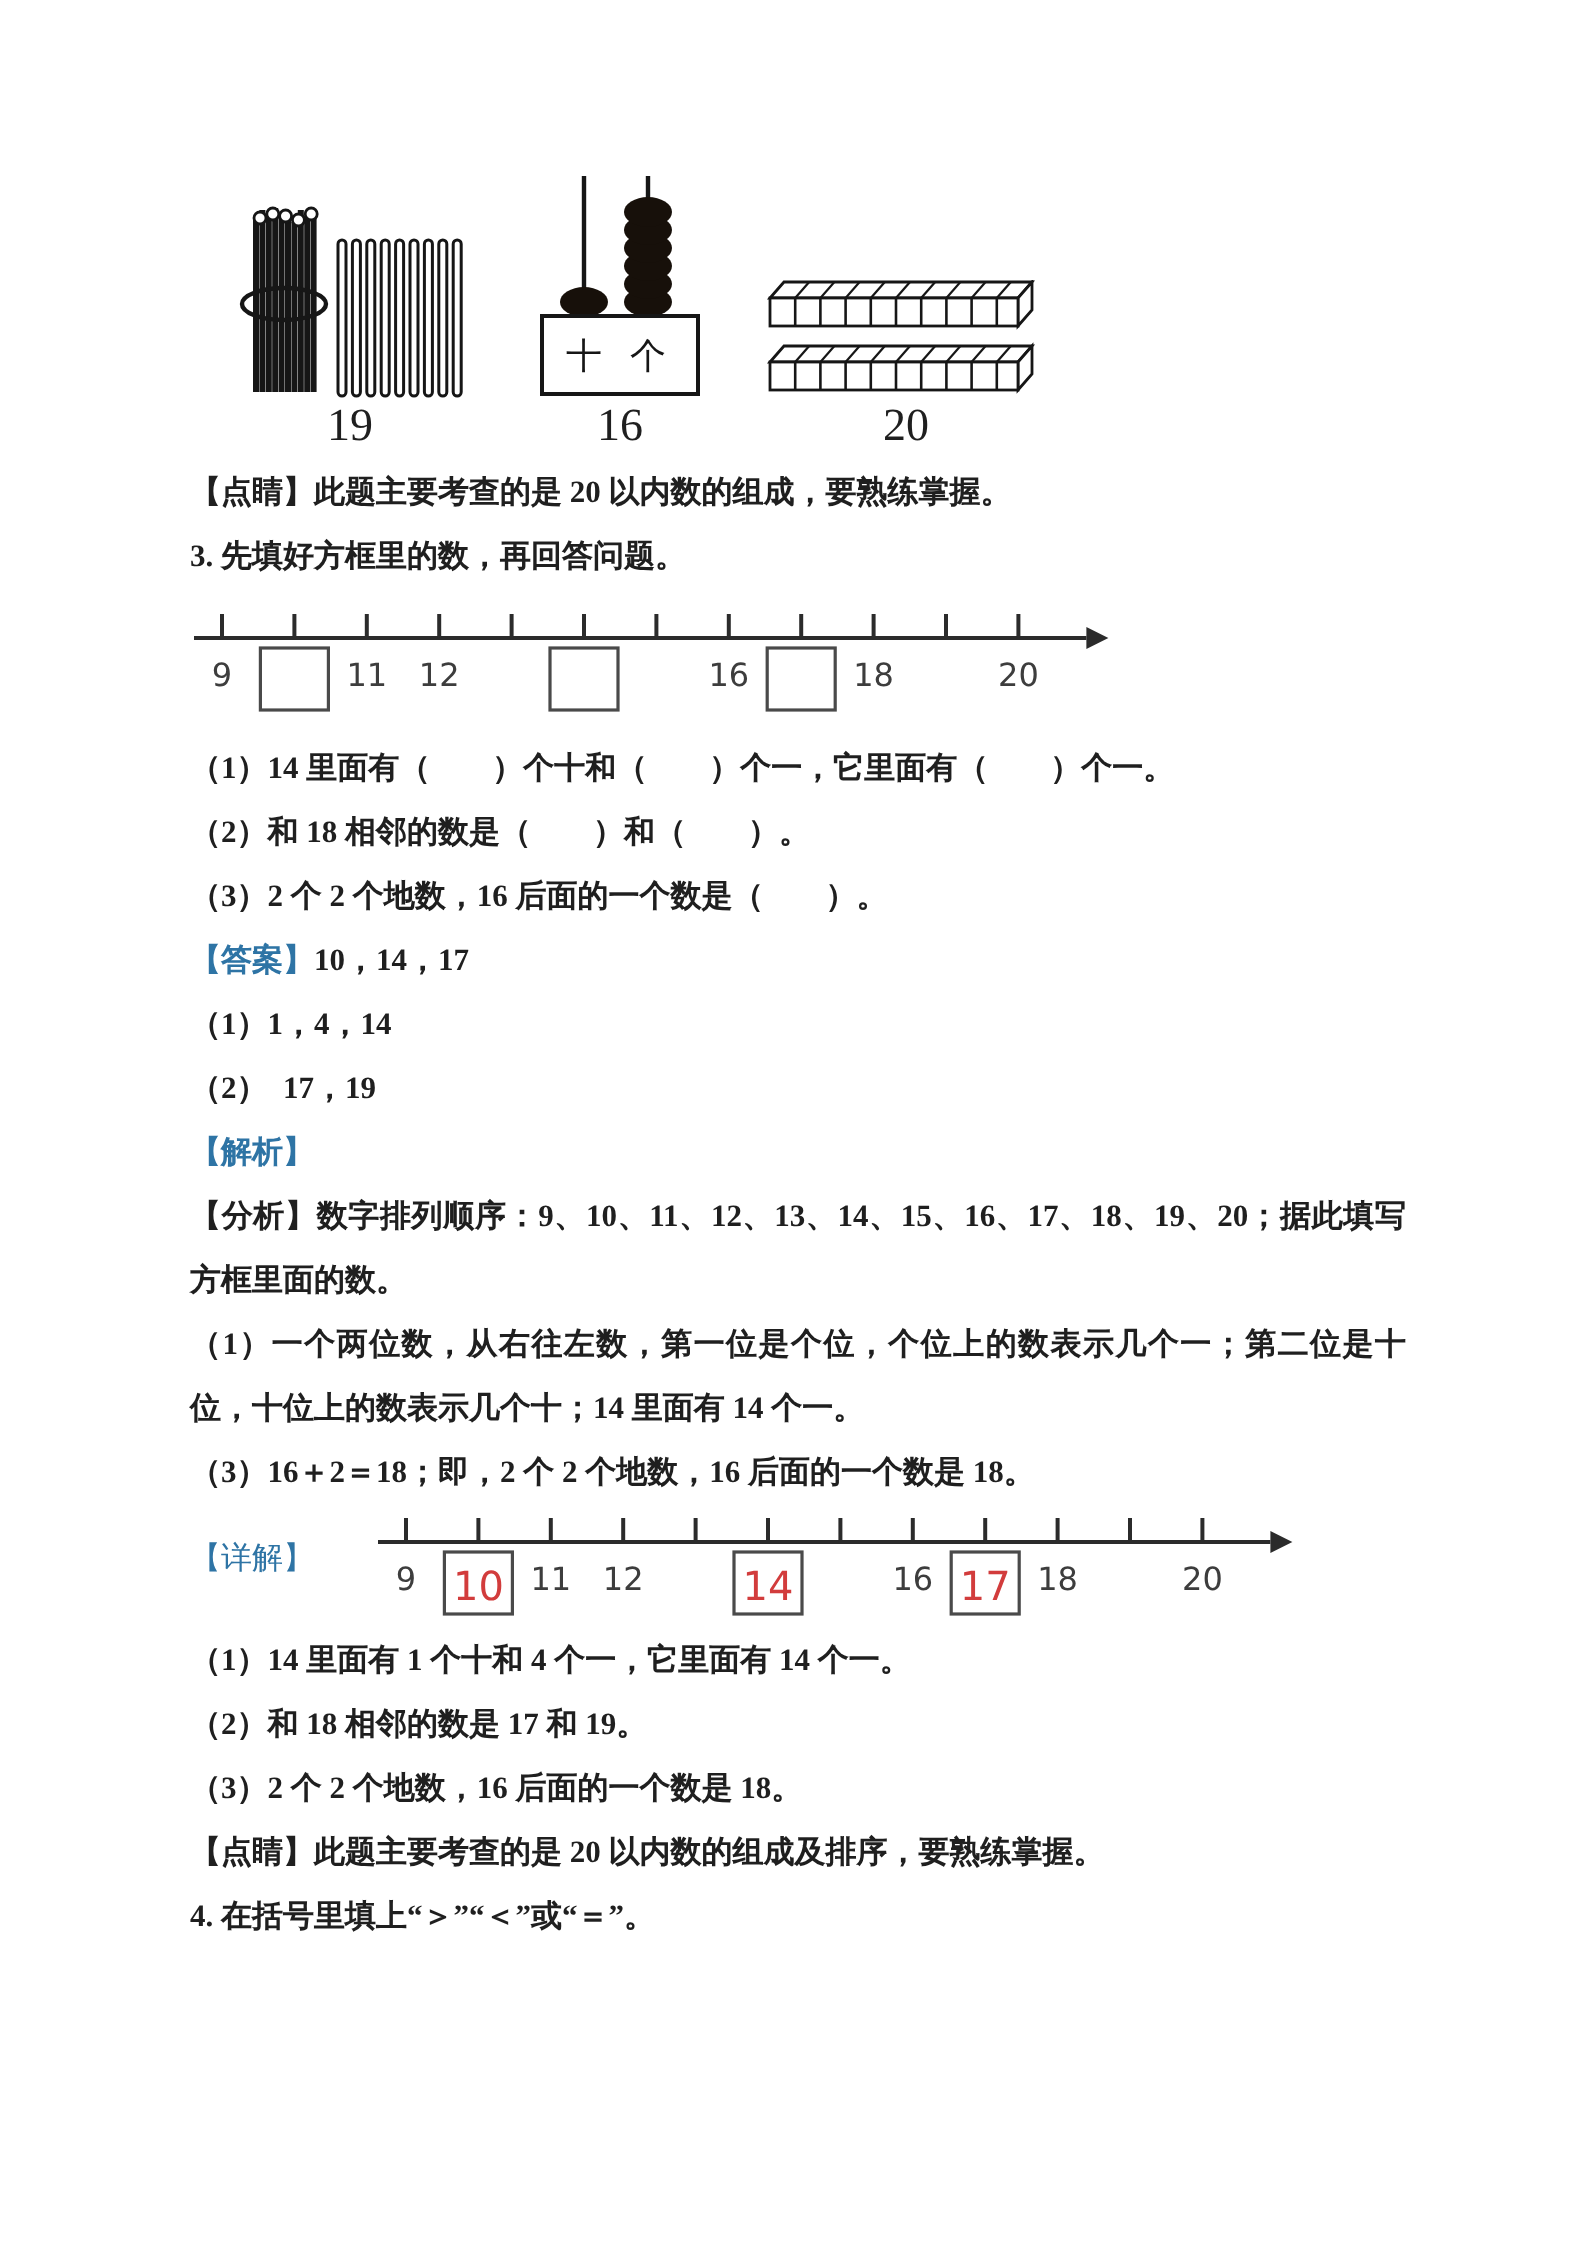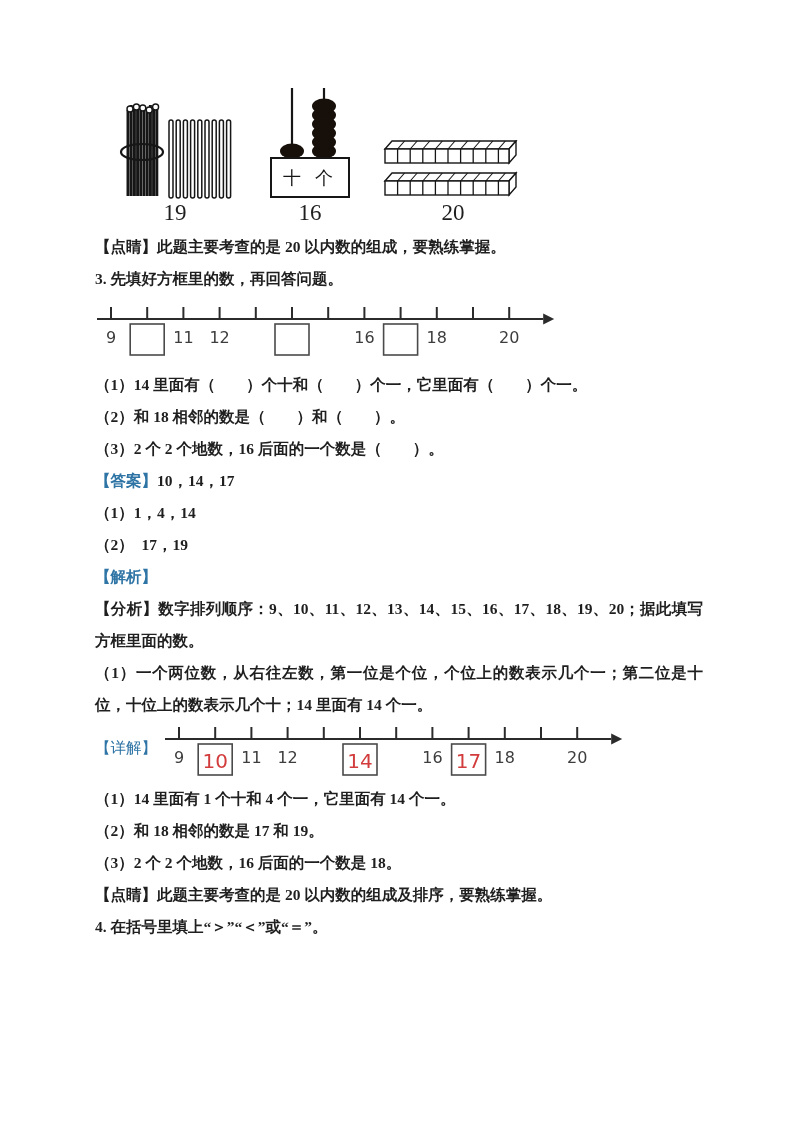--- a/index.html
+++ b/index.html
@@ -5,21 +5,21 @@
   html,body{margin:0;padding:0;background:#ffffff;}
   body{width:793px;height:1122px;font-family:"Liberation Serif","DejaVu Serif",serif;color:#1f1f1f;}
   .page{position:relative;width:793px;height:1122px;overflow:hidden;background:#fff;}
   .content{padding:88px 90px 0 95px;}
   p.line{margin:0;font-size:15.5px;line-height:32px;white-space:pre-wrap;text-align:justify;font-weight:bold;}
   .mkblue{color:#2e74a5;}
   .figrow{display:flex;align-items:flex-end;gap:30px;margin:0 0 8px 18px;}
   figure{margin:0;display:flex;flex-direction:column;align-items:center;}
   figcaption{font-size:23px;line-height:20px;margin-top:3px;color:#1f1f1f;}
   .nl-block{margin:8px 0 8px 0;height:58px;}
-  .detail-row{display:flex;align-items:flex-start;margin:2px 0 2px 0;}
+  .detail-row{display:flex;align-items:flex-start;margin:2px 0 2px 0;gap:24px;}
   .detail-row .dmk{font-size:15.5px;line-height:20px;padding-top:15px;width:68px;flex:none;}
   svg{display:block;}
 </style>
 </head>
 <body>
 
 <div class="page">
   <div class="content">
 
     <div class="figrow">
@@ -156,20 +156,21 @@
     <p class="line">（3）2 个 2 个地数，16 后面的一个数是（　　）。</p>
 
     <p class="line"><span class="mkblue">【答案】</span><span>10，14，17</span></p>
     <p class="line">（1）1，4，14</p>
     <p class="line">（2）  17，19</p>
 
     <p class="line mkblue">【解析】</p>
 
     <p class="line"><span>【分析】</span><span>数字排列顺序：9、10、11、12、13、14、15、16、17、18、19、20；据此填写方框里面的数。</span></p>
     <p class="line">（1）一个两位数，从右往左数，第一位是个位，个位上的数表示几个一；第二位是十位，十位上的数表示几个十；14 里面有 14 个一。</p>
+    <p class="line">（3）16＋2＝18；即，2 个 2 个地数，16 后面的一个数是 18。</p>
 
     <div class="detail-row">
       <span class="dmk mkblue">【详解】</span>
       <svg id="nl2" width="464" height="58">
           <line x1="2" y1="16" x2="448.20000000000005" y2="16" stroke="#2b2b2b" stroke-width="2"></line>
           <polygon points="459.20000000000005,16 448.20000000000005,10.5 448.20000000000005,21.5" fill="#2b2b2b"></polygon>
           <line x1="16" y1="4" x2="16" y2="16" stroke="#2b2b2b" stroke-width="2"></line>
           <text x="16" y="40" text-anchor="middle" fill="#3d3d3d" font-size="16" font-family="&quot;DejaVu Sans&quot;,sans-serif">9</text>
           <line x1="52.2" y1="4" x2="52.2" y2="16" stroke="#2b2b2b" stroke-width="2"></line>
           <rect x="35.2" y="21" width="34" height="31" fill="#fff" stroke="#4a4a4a" stroke-width="1.6"></rect>

